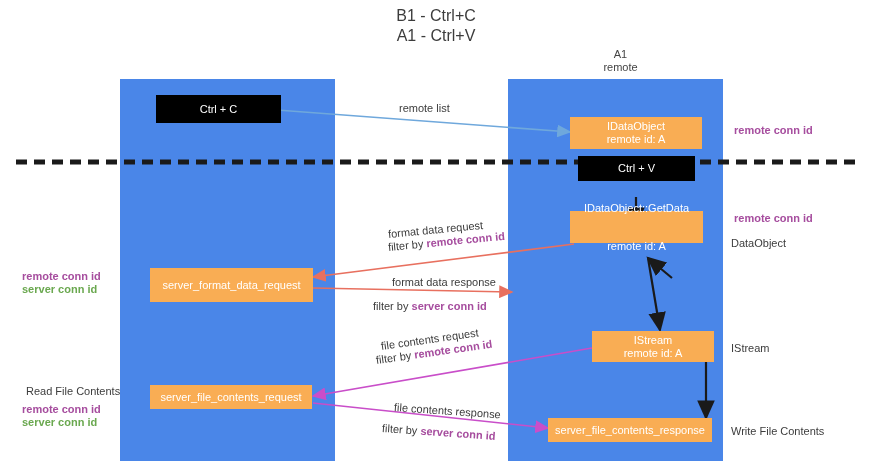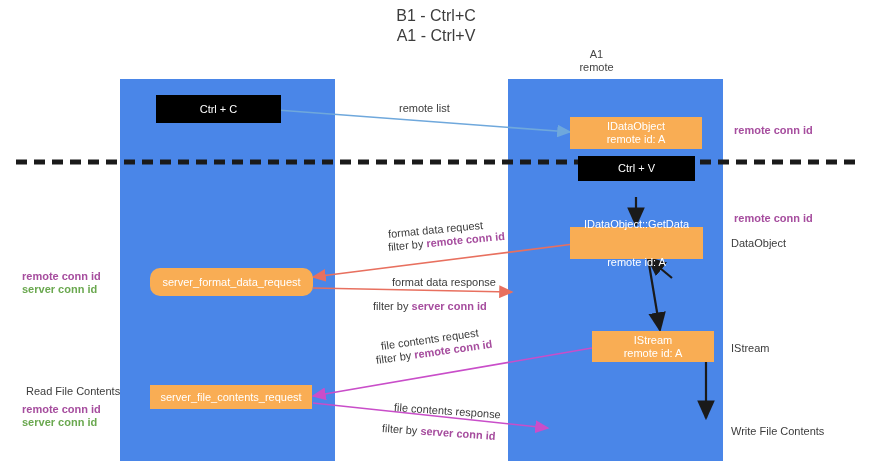--- a/index.html
+++ b/index.html
@@ -35,21 +35,21 @@
 </head>
 <body>
 
 <div id="stage">
 
   <div class="title" style="left:336px;top:6px;width:200px;">
     <div>B1 - Ctrl+C</div>
     <div>A1 - Ctrl+V</div>
   </div>
 
-  <div class="hdr" style="left:529px;top:48px;width:135px;">
+  <div class="hdr" style="left:553px;top:48px;width:135px;">
     <div>A1</div>
     <div>remote</div>
   </div>
 
   <div class="lane" style="left:120px;top:79px;width:215px;height:382px;"></div>
   <div class="lane" style="left:508px;top:79px;width:215px;height:382px;"></div>
 
   <svg class="ov">
     <defs>
       <marker id="ah-blue" markerWidth="9" markerHeight="8" refX="8" refY="4" orient="auto">
@@ -93,39 +93,42 @@
 
   <div class="box orange" style="left:570px;top:117px;width:132px;height:32px;">
     <span>IDataObject</span>
     <span>remote id: A</span>
   </div>
 
   <div class="box green" style="left:578px;top:156px;width:117px;height:25px;">
     <span>Ctrl + V</span>
   </div>
 
-  <div class="box orange" style="left:570px;top:227px;width:133px;height:32px;gap:25px;">
+  <div class="box orange" style="left:570px;top:211px;width:133px;height:32px;gap:25px;">
     <span>IDataObject::GetData</span>
     <span>remote id: A</span>
   </div>
 
-  <div class="box orange" style="left:150px;top:268px;width:163px;height:28px;border-radius:10px;">
+  <div class="box orange" style="left:150px;top:268px;width:163px;height:34px;">
     <span>server_format_data_request</span>
   </div>
 
 
   <div class="box orange" style="left:592px;top:331px;width:122px;height:31px;">
     <span>IStream</span>
     <span>remote id: A</span>
   </div>
 
   <div class="box orange" style="left:150px;top:385px;width:162px;height:24px;">
     <span>server_file_contents_request</span>
   </div>
 
+  <div class="box orange" style="left:548px;top:418px;width:164px;height:24px;">
+    <span>server_file_contents_response</span>
+  </div>
 
   <div class="lbl" style="left:399px;top:101px;">remote list</div>
 
   <div class="lbl rot" style="left:388px;top:227px;transform:rotate(-5.5deg);">format data request</div>
   <div class="lbl rot" style="left:388px;top:240px;transform:rotate(-5.5deg);">
     <span>filter by </span><span class="p">remote conn id</span>
   </div>
 
   <div class="lbl" style="left:392px;top:275px;">format data response</div>
   <div class="lbl" style="left:373px;top:299px;">

